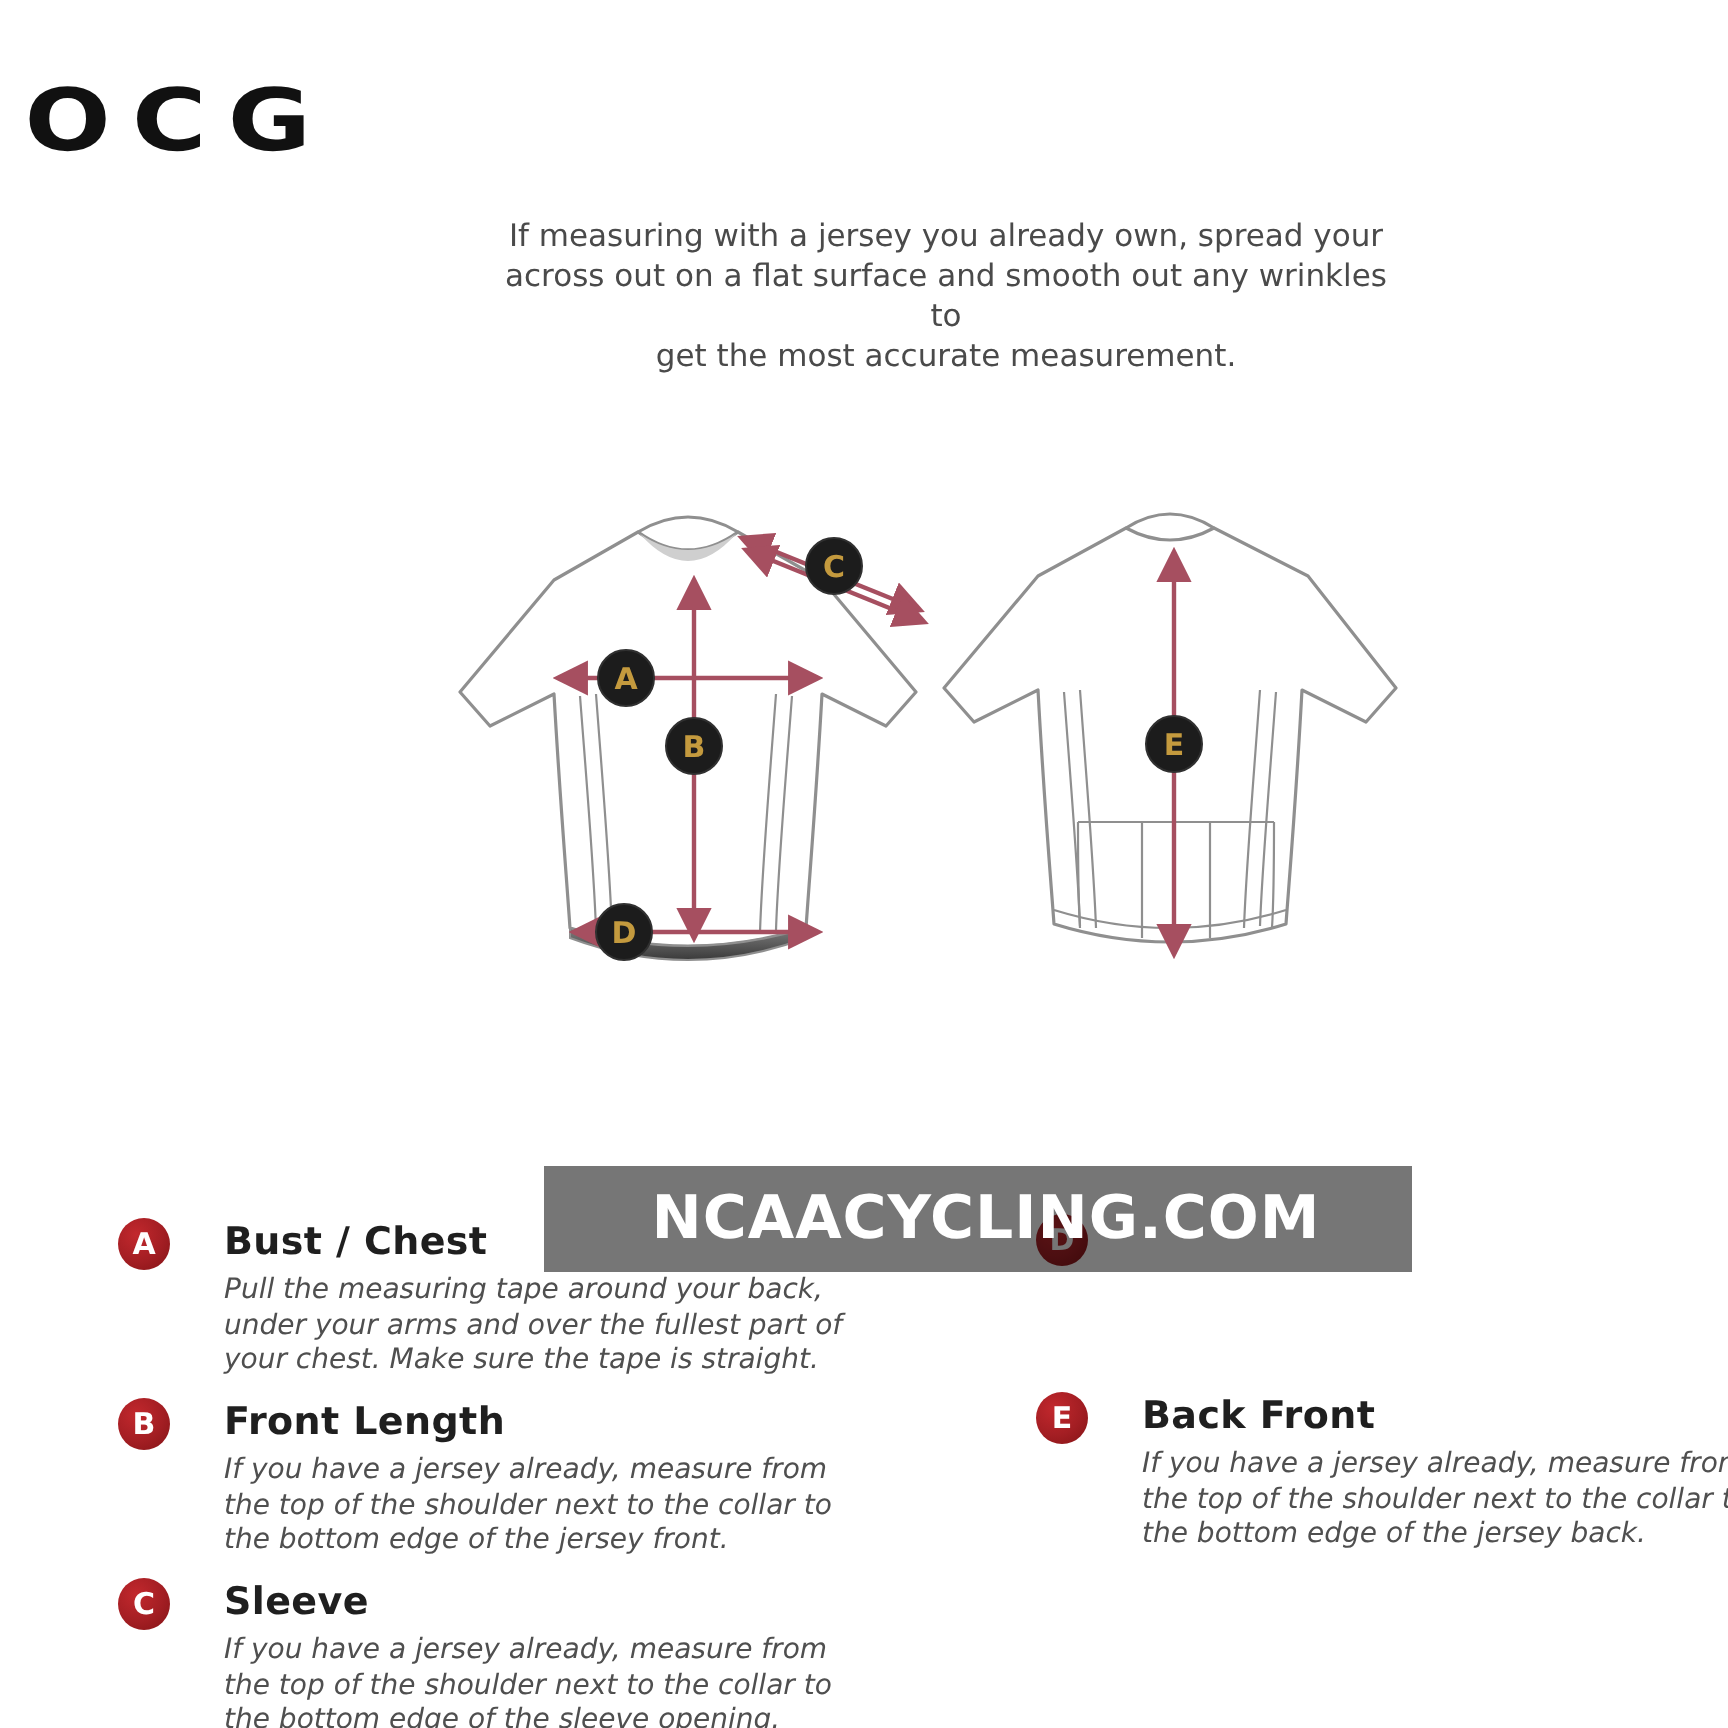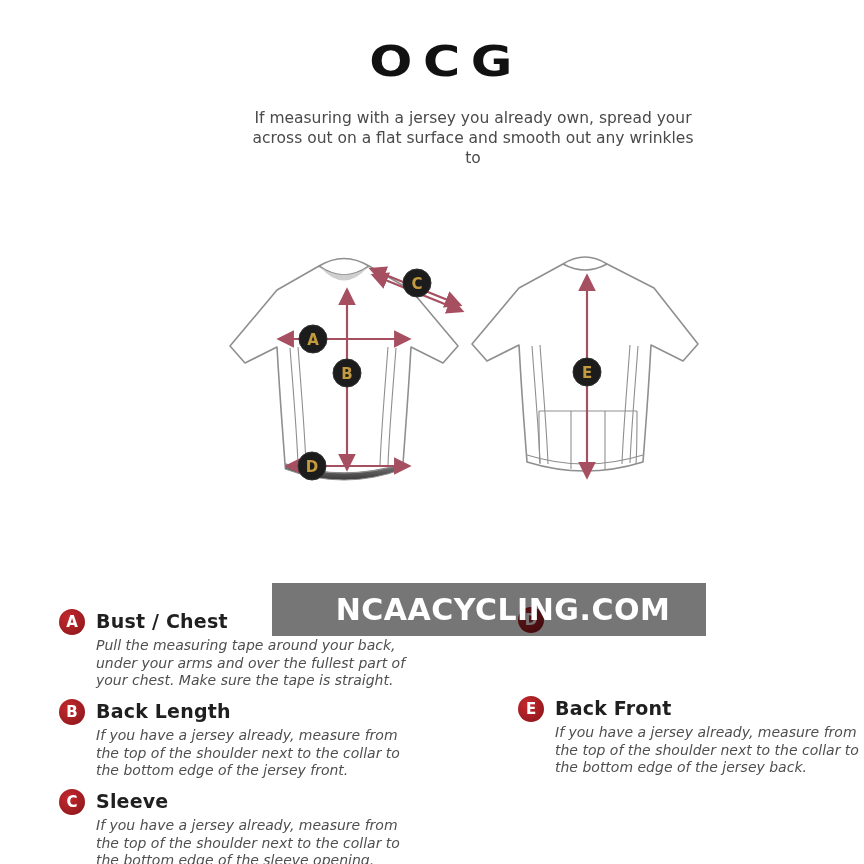--- a/index.html
+++ b/index.html
@@ -11,21 +11,21 @@
     --banner-gray:#767676;
     --text-dark:#1f1f1f;
     --text-body:#4f4f4f;
   }
   html,body{margin:0;padding:0;background:#ffffff;}
   #canvas{
     position:relative;width:864px;height:864px;overflow:hidden;background:#ffffff;
     font-family:"DejaVu Sans","Liberation Sans",sans-serif;
   }
   
-  .logo-wrap{position:absolute;top:40px;left:0;width:844px;text-align:center;}
+  .logo-wrap{position:absolute;top:40px;left:0;width:844px;text-align:left;}
   .logo{
     display:inline-block;color:#111;font-weight:bold;font-size:43px;line-height:43px;
     letter-spacing:9px;transform:translateX(24px) scaleX(1.18);transform-origin:center;
   }
   
   .intro{
     position:absolute;top:108px;left:243px;width:460px;text-align:center;
     font-size:15.5px;line-height:20px;color:#4a4a4a;
   }
   
@@ -44,50 +44,51 @@
     font-size:15px;font-weight:bold;text-anchor:middle;
   }
   
   .section{position:absolute;display:flex;align-items:flex-start;}
   .badge{
     flex:0 0 26px;width:26px;height:26px;border-radius:50%;
     background:radial-gradient(circle at 35% 32%, #c2282d 0%, var(--badge-red) 55%, #841316 100%);
     color:#fff;font-size:15px;font-weight:bold;line-height:26px;text-align:center;
     margin-top:1px;
   }
-  .sec-text{margin-left:11px;width:310px;}
+  .sec-text{margin-left:27px;width:310px;}
   .sec-text h3{
     margin:0;color:var(--text-dark);font-size:19px;line-height:26px;font-weight:bold;
     letter-spacing:0.2px;
   }
   .sec-text p{margin:3px 0 0 0;color:var(--text-body);font-size:14px;line-height:17.5px;font-style:italic;}
   
   .wm-under{
     position:absolute;left:272px;top:583px;width:434px;height:53px;
     background:var(--banner-gray);mix-blend-mode:multiply;z-index:5;
   }
   .wm-text{
-    position:absolute;left:280px;top:583px;width:434px;height:53px;z-index:6;
+    position:absolute;left:270px;top:583px;width:434px;height:53px;z-index:6;
     display:flex;align-items:center;justify-content:center;
     color:#ffffff;font-size:30px;font-weight:bold;letter-spacing:0.5px;
     transform:translateX(6px);pointer-events:none;
   }
 </style>
 </head>
 <body>
 
 <div id="canvas">
 
   <div class="logo-wrap">
     <span class="logo">OCG</span>
   </div>
 
   <div class="intro">
     <div>If measuring with a jersey you already own, spread your</div>
     <div>across out on a flat surface and smooth out any wrinkles to</div>
+    <div>get the most accurate measurement.</div>
   </div>
 
   <svg class="jersey front" viewBox="0 0 246 244">
     <defs>
       <marker id="ae" markerWidth="8" markerHeight="8" viewBox="0 0 10 10" refX="8.5" refY="5" orient="auto">
         <path class="ah" d="M0,0 L10,5 L0,10 Z"></path>
       </marker>
       <marker id="as" markerWidth="8" markerHeight="8" viewBox="0 0 10 10" refX="8.5" refY="5" orient="auto-start-reverse">
         <path class="ah" d="M0,0 L10,5 L0,10 Z"></path>
       </marker>
@@ -163,21 +164,21 @@
       <h3>Bust / Chest</h3>
       <p>Pull the measuring tape around your back, under your arms and over the fullest part of your chest. Make sure the tape is straight.</p>
     </div>
   </div>
 
   <div class="section" style="left:59px;top:698px;">
     <div class="badge">
       <span>B</span>
     </div>
     <div class="sec-text">
-      <h3>Back Length</h3>
+      <h3>Front Length</h3>
       <p>If you have a jersey already, measure from the top of the shoulder next to the collar to the bottom edge of the jersey front.</p>
     </div>
   </div>
 
   <div class="section" style="left:59px;top:788px;">
     <div class="badge">
       <span>C</span>
     </div>
     <div class="sec-text">
       <h3>Sleeve</h3>

